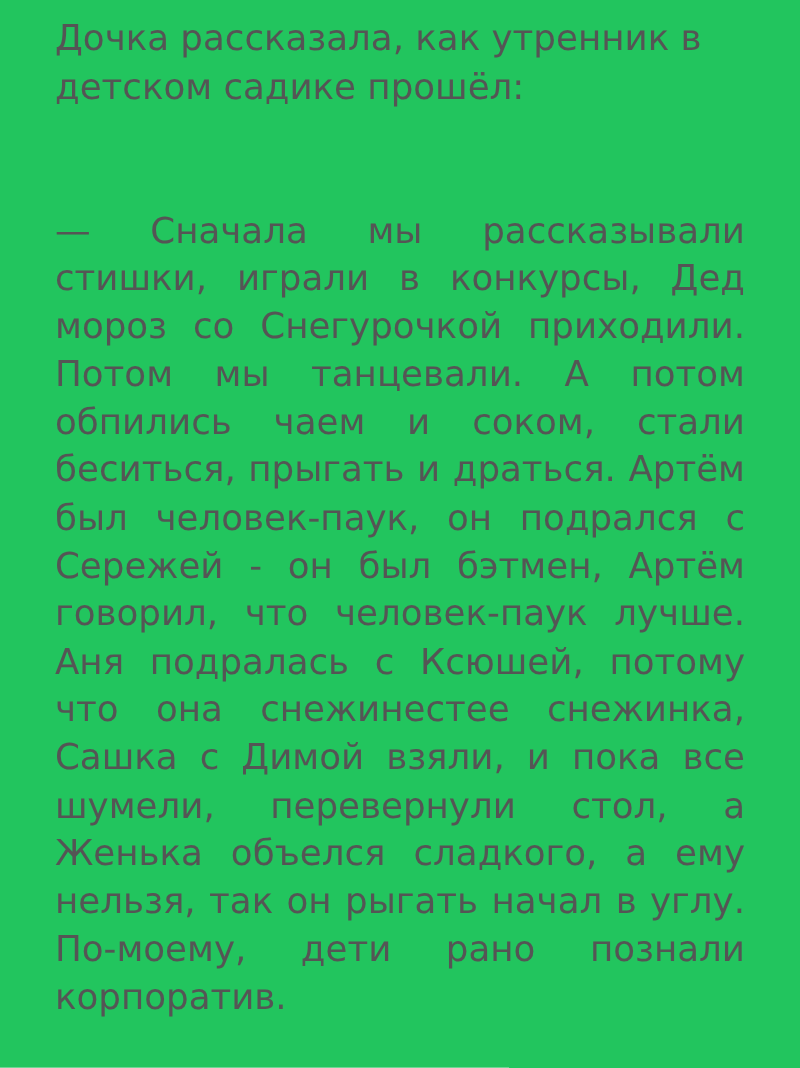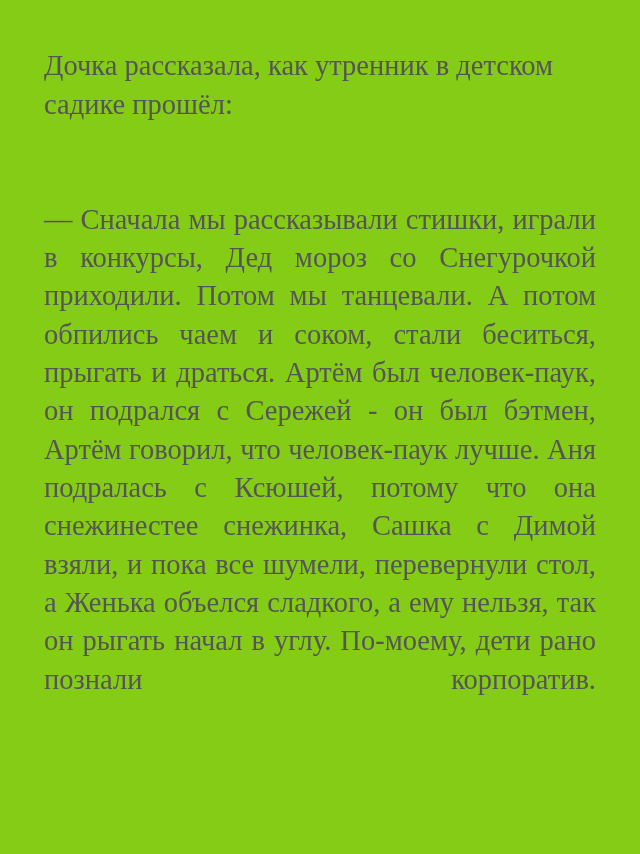--- a/index.html
+++ b/index.html
@@ -9,27 +9,26 @@
   body {
     width: 640px;
     height: 854px;
     background: #f2f2f2;
     font-family: "DejaVu Sans", sans-serif;
     overflow: hidden;
   }
   .page {
     width: 640px;
     height: 854px;
-    background: #84cc16;
+    background: #22c55e;
     box-sizing: border-box;
     display: flex;
     flex-direction: column;
-    justify-content: flex-end;
+    justify-content: center;
     padding: 54px 44px 40px 44px;
-    font-family: Liberation Serif, serif;
   }
   .text-block {
     color: #555555;
     font-size: 28.5px;
     line-height: 1.345;
     text-align: justify;
     text-justify: inter-word;
     letter-spacing: 0px;
     word-spacing: 0px;
     white-space: pre-wrap;

